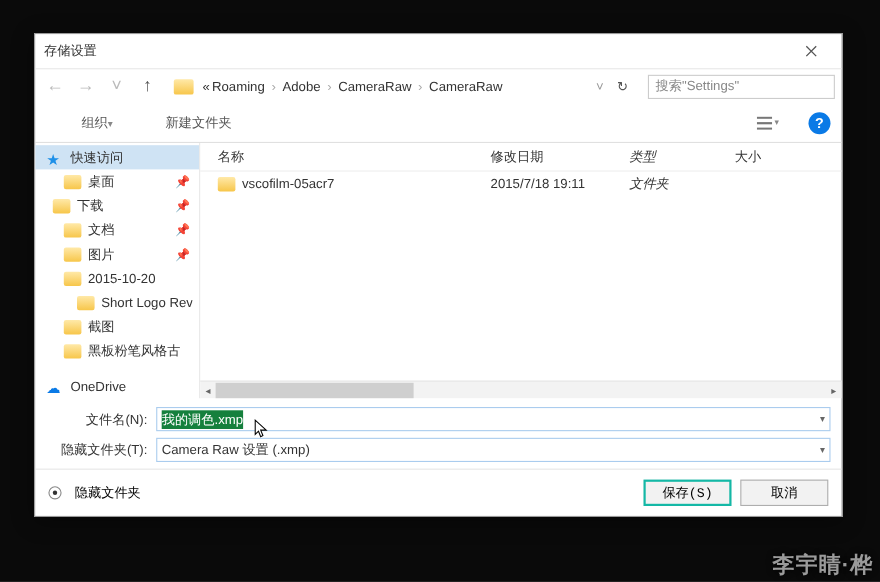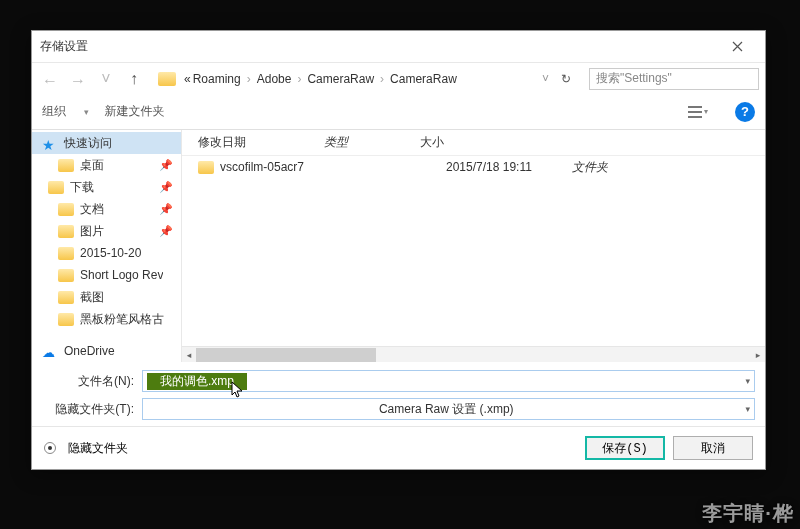--- a/index.html
+++ b/index.html
@@ -11,21 +11,21 @@
 .navbar { height: 32px; display: flex; align-items: center; padding: 0 6px; gap: 4px; border-top: 1px solid #e8e8e8; }
 .navbtn { width: 24px; height: 24px; display: flex; align-items: center; justify-content: center; color: #bbb; }
 .navbtn.active { color: #555; }
 .folder-icon { width: 18px; height: 14px; background: linear-gradient(#ffe9a8,#f7c64a); border-radius: 2px; margin: 0 4px 0 8px; }
 .bc { display: flex; align-items: center; font-size: 12px; color: #333; gap: 2px; flex: 1; }
 .bc span.sep { color: #aaa; padding: 0 4px; }
 .chev { color: #999; padding: 0 4px; }
 .refresh { color: #555; padding: 0 6px; }
 .search { flex: 0 0 170px; height: 22px; border: 1px solid #ccc; font-size: 12px; color: #888; padding: 0 6px; display: flex; align-items: center; margin-left: 8px; }
 .toolbar { height: 36px; border-bottom: 1px solid #e0e0e0; display: flex; align-items: center; padding: 0 10px; gap: 16px; font-size: 12px; color: #555; }
-.toolbar .menuitem { display: flex; align-items: center; gap: 18px; }
+.toolbar .menuitem { display: flex; align-items: center; gap: 0; margin-left: 32px; }
 .toolbar .spacer { flex: 1; }
 .viewbtn { width: 26px; height: 22px; border: 1px solid transparent; display: flex; align-items: center; justify-content: center; color: #666; }
 .help { width: 20px; height: 20px; border-radius: 50%; background: #0a7ae6; color: #fff; display: flex; align-items: center; justify-content: center; font-size: 13px; font-weight: bold; margin-left: 8px; }
 .body { flex: 1; display: flex; min-height: 0; }
 .sidebar { width: 150px; border-right: 1px solid #e8e8e8; overflow-y: auto; font-size: 12px; padding-top: 2px; }
 .sb-item { height: 22px; display: flex; align-items: center; padding-left: 10px; gap: 6px; color: #333; }
 .sb-item.active { background: #cfe3f4; }
 .sb-item .ic { width: 16px; height: 13px; }
 .ic.star { color: #1e90e8; font-size: 14px; }
 .ic.fold { background: linear-gradient(#ffe9a8,#f7c64a); border-radius: 2px; }
@@ -40,23 +40,23 @@
 .rows { flex: 1; overflow: auto; }
 .row { height: 22px; display: flex; align-items: center; font-size: 12px; color: #333; padding-left: 16px; }
 .row .ic { width: 16px; height: 13px; margin-right: 6px; }
 .hscroll { height: 16px; background: #f3f3f3; border-top: 1px solid #e6e6e6; position: relative; }
 .hscroll .thumb { position: absolute; left: 14px; top: 1px; height: 14px; width: 180px; background: #cfcfcf; }
 .hscroll .arrow { position: absolute; top: 0; width: 14px; height: 16px; display: flex; align-items: center; justify-content: center; color: #666; font-size: 9px; }
 .fields { padding: 8px 10px 6px 10px; display: grid; grid-template-columns: 100px 1fr; row-gap: 6px; align-items: center; font-size: 12px; color: #333; }
 .fields label { text-align: right; padding-right: 8px; }
 .fields .combo { border: 1px solid #aaccee; height: 22px; display: flex; align-items: center; padding: 0 4px; position: relative; }
 .fields .combo.sel { background: #fff; }
-.fields .combo .val { flex: 1; text-align: center; }
+.fields .combo .val { flex: 1; }
 .fields .combo .dd { color: #666; font-size: 9px; }
-.filename-val { background: #4d7c0f; color: #fff; padding: 0 13px; }
+.filename-val { background: #15803d; color: #fff; padding: 0 0; }
 .footer { border-top: 1px solid #e6e6e6; height: 43px; display: flex; align-items: center; padding: 0 12px; gap: 8px; }
 .radio { width: 12px; height: 12px; border: 1px solid #888; border-radius: 50%; display: inline-block; margin-right: 4px; position: relative; }
 .radio::after { content: ""; position: absolute; inset: 3px; background: #333; border-radius: 50%; }
 .footer .spacer { flex: 1; }
 .btn { min-width: 80px; height: 24px; border: 1px solid #aeaeae; background: #f2f2f2; font-size: 12px; display: flex; align-items: center; justify-content: center; cursor: pointer; }
 .btn.primary { border: 2px solid #14b8a6; font-family: Liberation Mono, monospace; }
 .watermark { position: absolute; right: 6px; bottom: 2px; font-size: 20px; font-weight: bold; color: rgba(255,255,255,.6); text-shadow: 0 0 6px #000; letter-spacing: 1px; }
 .watermark small { font-size: 10px; display: block; color: rgba(255,255,255,.5); margin-top: -4px; }
 .cursor { position: absolute; left: 231px; top: 381px; width: 14px; height: 18px; pointer-events: none; }
 </style>
@@ -142,41 +142,42 @@
         </div>
       <div class="sb-item" style="padding-left:26px">
           <span class="ic fold"></span>
           <span>图片</span>
           <span class="pin">📌</span>
         </div>
       <div class="sb-item" style="padding-left:26px">
           <span class="ic fold"></span>
           <span>2015-10-20</span>
         </div>
-      <div class="sb-item" style="padding-left:26px">
+      <div class="sb-item" style="padding-left:38px">
           <span class="ic fold"></span>
           <span style="white-space:nowrap;overflow:hidden">Short Logo Rev</span>
         </div>
       <div class="sb-item" style="padding-left:26px">
           <span class="ic fold"></span>
           <span>截图</span>
         </div>
       <div class="sb-item" style="padding-left:26px">
           <span class="ic fold"></span>
           <span style="white-space:nowrap;overflow:hidden">黑板粉笔风格古</span>
         </div>
       <div style="height:10px"></div>
       <div class="sb-item">
         <span class="ic cloud">☁</span>
         <span>OneDrive</span>
       </div>
     </div>
 
     <div class="content">
       <div class="headers">
+        <div class="col-name">名称</div>
         <div class="col-date">修改日期</div>
         <div class="col-type">类型</div>
         <div class="col-size">大小</div>
       </div>
       <div class="rows">
         <div class="row">
           <span class="ic fold"></span>
           <div class="col-name" style="width:226px">vscofilm-05acr7</div>
           <div class="col-date">2015/7/18 19:11</div>
           <div class="col-type">文件夹</div>

